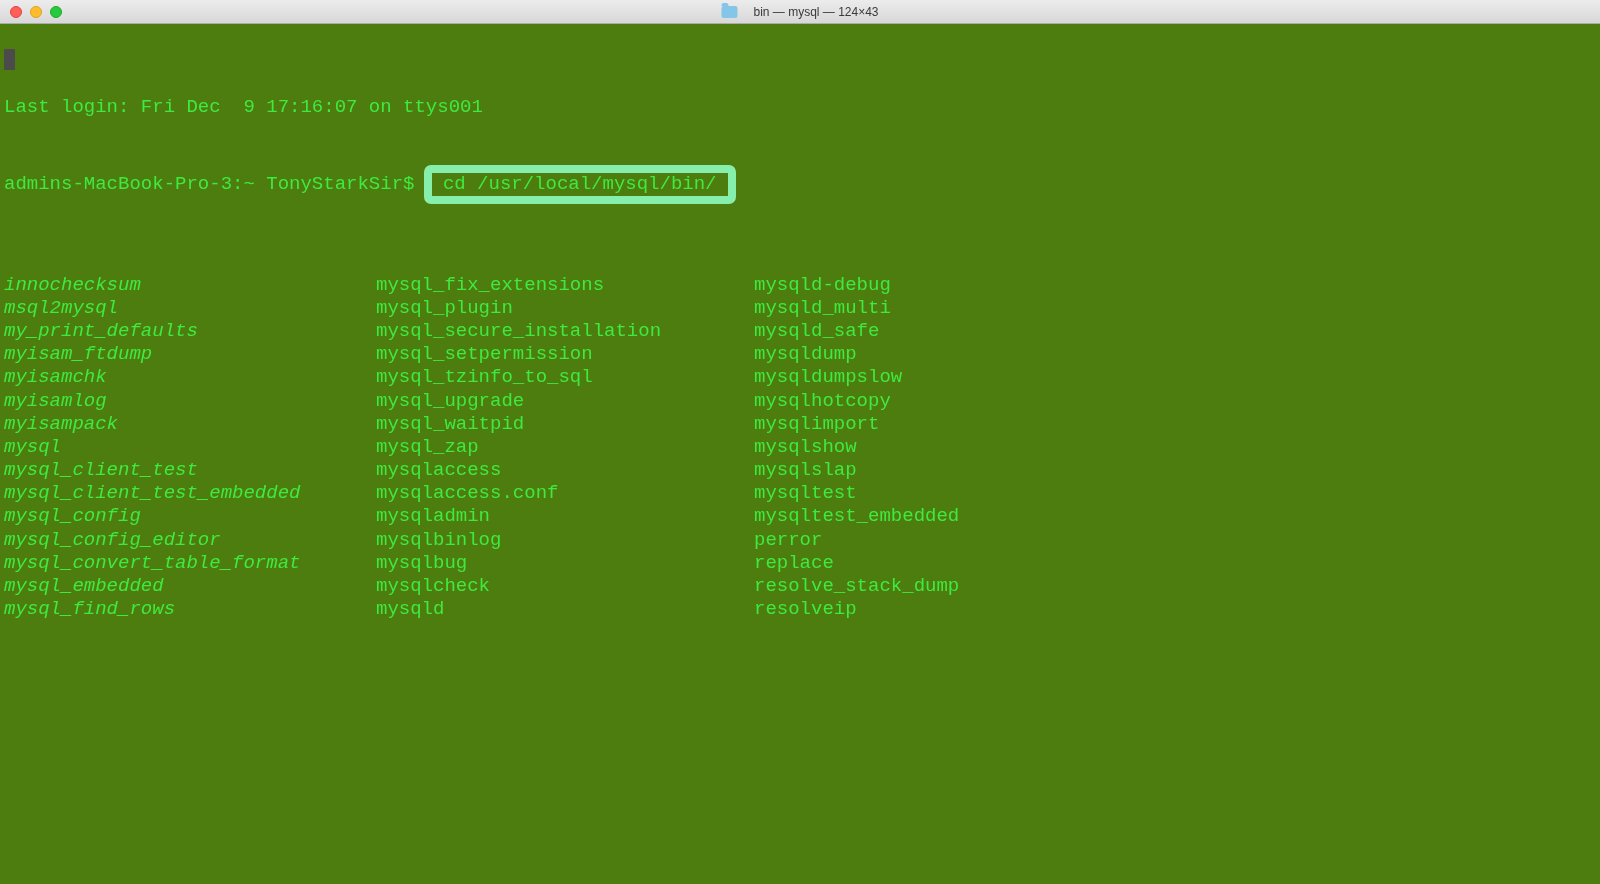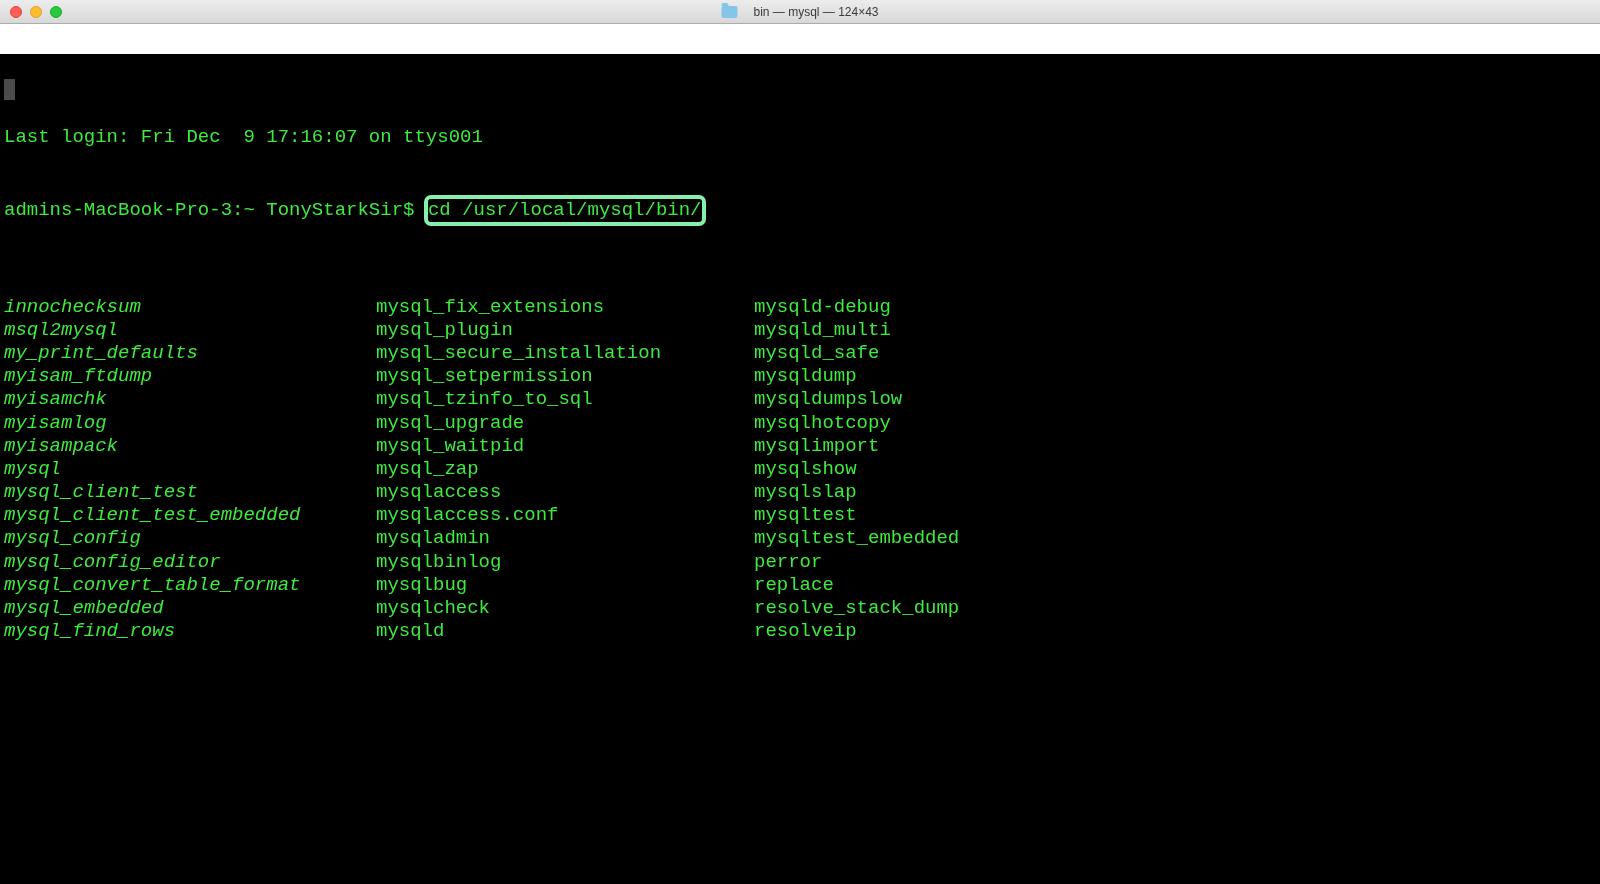--- a/index.html
+++ b/index.html
@@ -53,40 +53,39 @@
     .folder-icon::before {
       content: "";
       position: absolute;
       top: -3px; left: 0;
       width: 7px; height: 3px;
       background: #85c5e8;
       border-radius: 2px 2px 0 0;
     }
     .terminal {
       flex: 1;
-      background: #000000;
+      background: #4d7c0f;
       color: #3fea3f;
       font-size: 19px;
       line-height: 1.22;
       padding: 2px 4px;
       white-space: pre;
       overflow: hidden;
       font-weight: 500;
       position: relative;
-      margin-top: 30px;
     }
     .line { display: block; position: relative; }
     .cols { display: flex; }
     .col1 { width: 372px; font-style: italic; }
     .col2 { width: 378px; }
     .col3 { flex: 1; }
     .highlight-box {
-      border: 4px solid #86efac;
+      border: 8px solid #86efac;
       border-radius: 7px;
-      padding: 0 0;
+      padding: 0 11px;
       display: inline-block;
       margin-left: -2px;
     }
     .cursor-block {
       display: inline-block;
       width: 11px;
       height: 21px;
       background: #4b4b4b;
       vertical-align: text-bottom;
       position: absolute;

